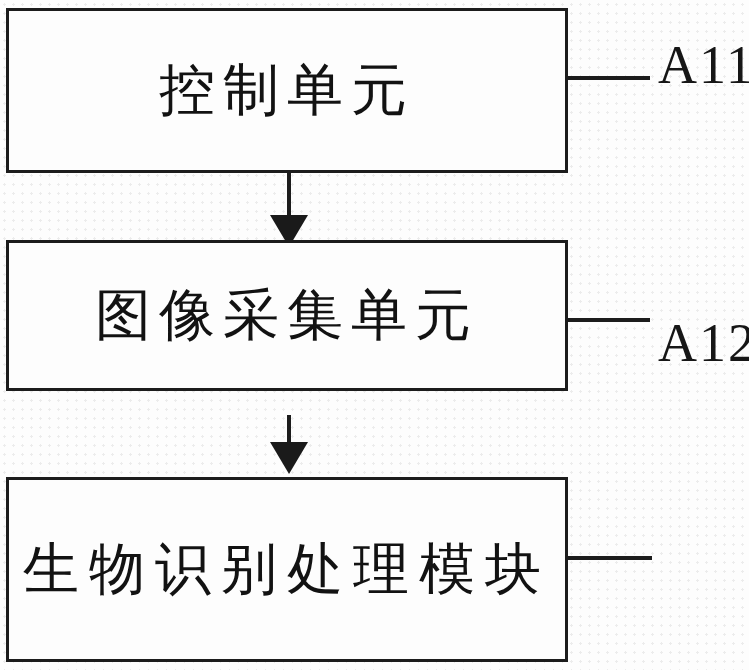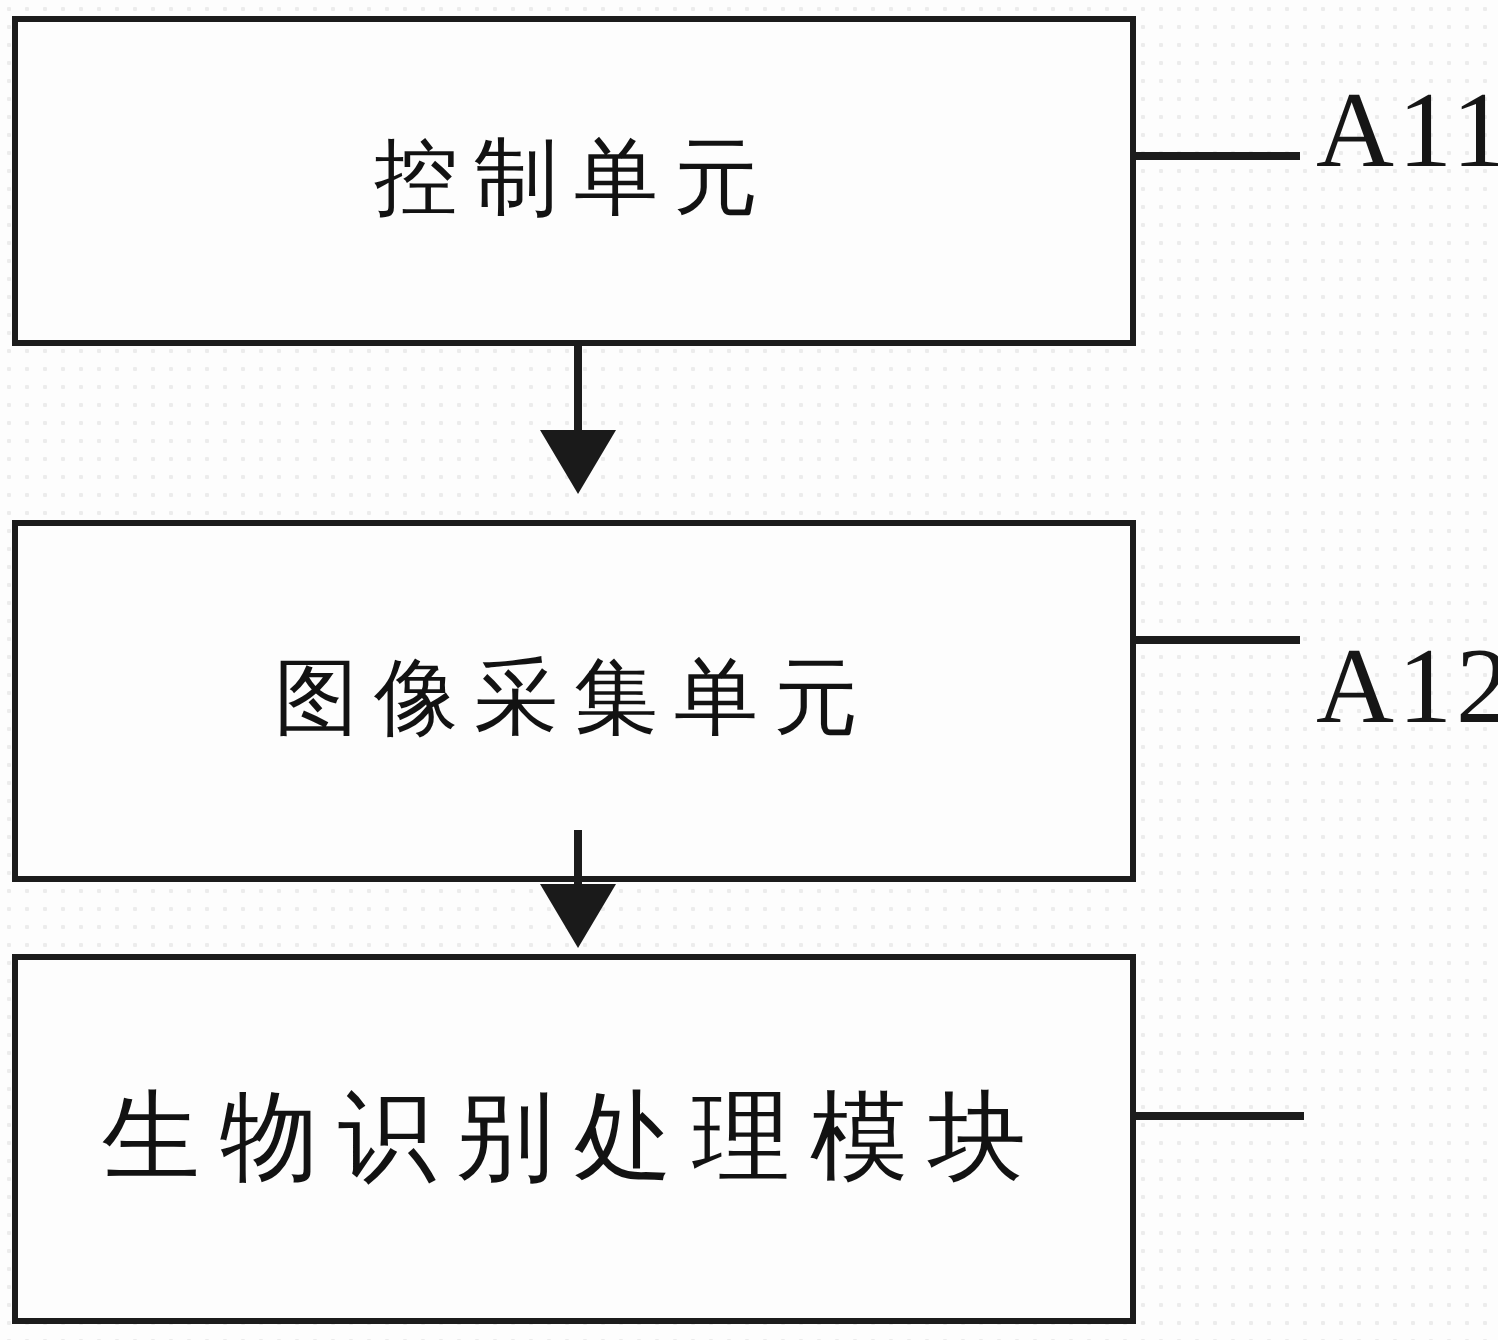--- a/index.html
+++ b/index.html
@@ -25,32 +25,32 @@
     box-sizing: border-box;
     border: 3px solid #1c1c1c;
     background: #fdfdfd;
     display: flex;
     align-items: center;
     justify-content: center;
     text-align: center;
   }
   .node-label {
     color: #121212;
-    font-size: 42px;
+    font-size: 56px;
     letter-spacing: 8px;
     line-height: 1.32;
     font-family: "Liberation Serif", "DejaVu Serif", serif;
   }
   .node-label.wrap {
-    font-size: 49px;
+    font-size: 56px;
     letter-spacing: 10px;
     max-width: 530px;
   }
   .box1 { top: 8px;   height: 165px; }
-  .box2 { top: 260px; height: 181px; }
+  .box2 { top: 240px; height: 151px; }
   .box3 { top: 477px; height: 185px; }
 
   .vline {
     position: absolute;
     left: 287px;
     width: 4px;
     background: #1c1c1c;
   }
   .vline.a1 { top: 173px; height: 46px; }
   .vline.a2 { top: 415px; height: 30px; }

